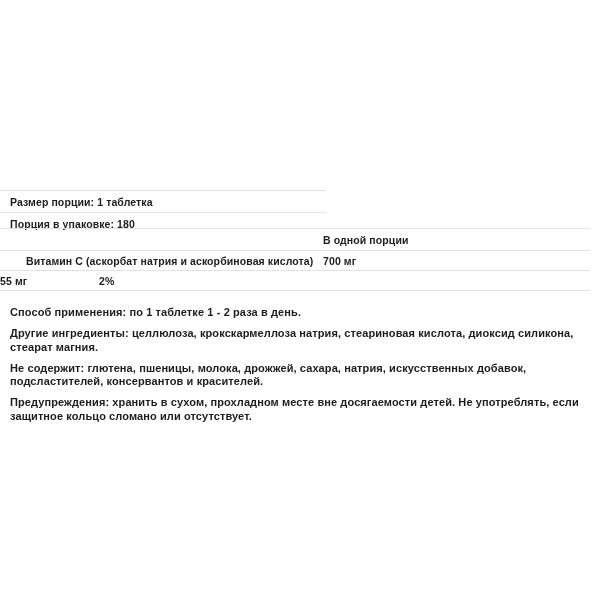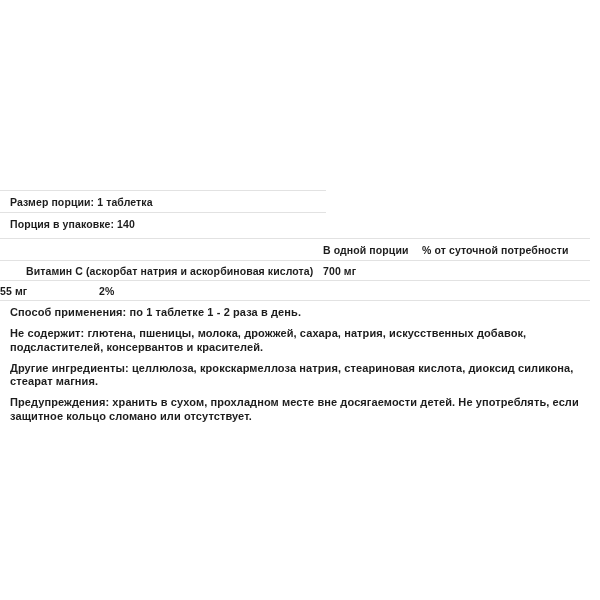--- a/index.html
+++ b/index.html
@@ -31,21 +31,21 @@
       display: flex;
       align-items: center;
       padding-left: 10px;
       box-sizing: content-box;
       font-size: 10.5px;
       letter-spacing: 0.1px;
     }
     
     .facts-table {
       position: absolute;
-      top: 238px;
+      top: 228px;
       left: 0;
       width: 590px;
     }
     .t-row {
       display: flex;
       align-items: center;
       border-top: 1px solid #e2e2e2;
       font-size: 10.5px;
       letter-spacing: 0.1px;
     }
@@ -85,43 +85,42 @@
       letter-spacing: 0.1px;
     }
   </style>
 </head>
 <body>
 
 <div id="screen">
 
   <div class="mini-table">
     <div class="mini-row">Размер порции: 1 таблетка</div>
-    <div class="mini-row">Порция в упаковке: 140</div>
+    <div class="mini-row">Порция в упаковке: 180</div>
   </div>
 
   <div class="facts-table">
     <div class="t-row header">
       <div class="c-name"></div>
       <div class="c-amt">В одной порции</div>
-      <div class="c-dv">% от суточной потребности</div>
     </div>
 
     <div class="t-row data">
       <div class="c-name">Витамин C (аскорбат натрия и аскорбиновая кислота)</div>
       <div class="c-amt">700 мг</div>
     </div>
 
     <div class="t-row data">
       <div class="c-amt">55 мг</div>
       <div class="c-dv">2%</div>
     </div>
 
     <div class="t-bottom"></div>
   </div>
 
   <div class="paragraphs">
     <p>Способ применения:  по 1 таблетке 1 - 2 раза в день.</p>
+    <p>Другие ингредиенты: целлюлоза, крокскармеллоза натрия, стеариновая кислота, диоксид силикона, стеарат магния.</p>
     <p>Не содержит: глютена, пшеницы, молока,  дрожжей, сахара, натрия, искусственных добавок, подсластителей, консервантов и красителей.</p>
-    <p>Другие ингредиенты: целлюлоза, крокскармеллоза натрия, стеариновая кислота, диоксид силикона, стеарат магния.</p>
     <p>Предупреждения: хранить в сухом, прохладном месте вне досягаемости детей. Не употреблять, если защитное кольцо сломано или отсутствует.</p>
   </div>
 
 </div>
 
 </body></html>

